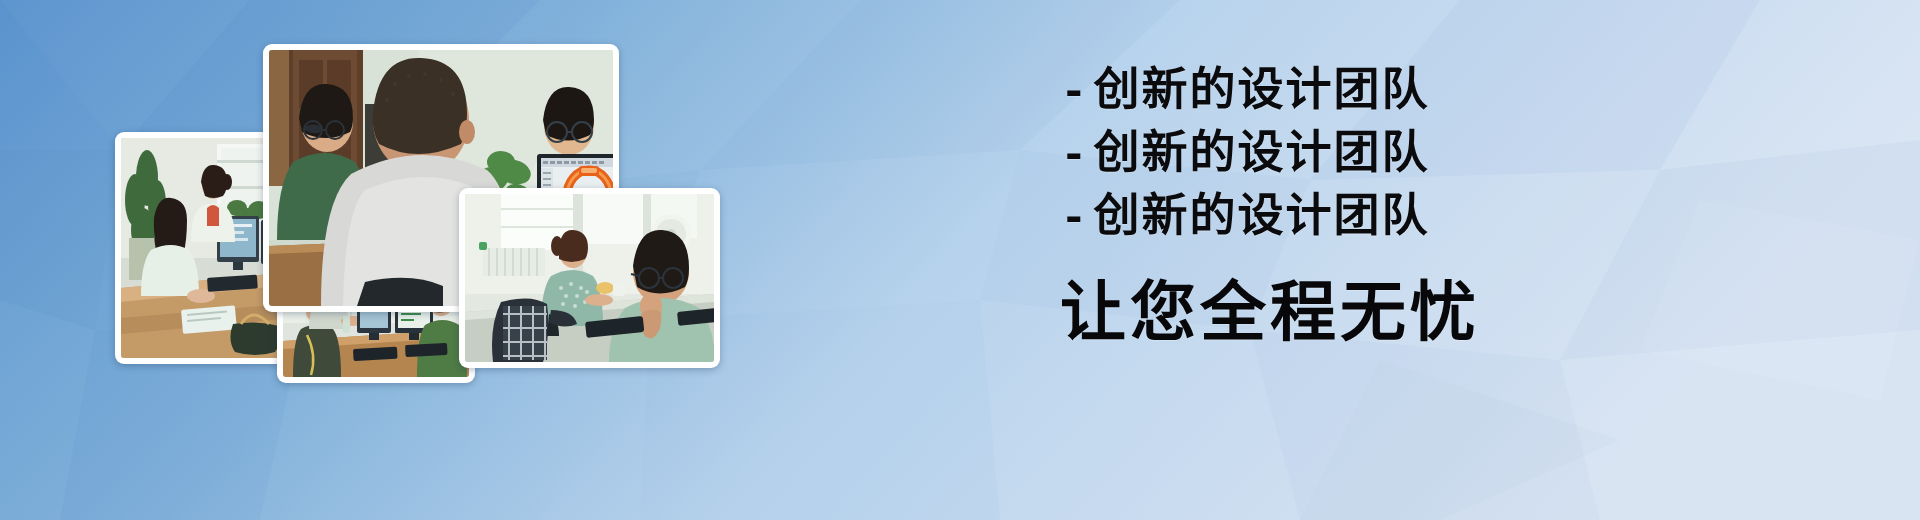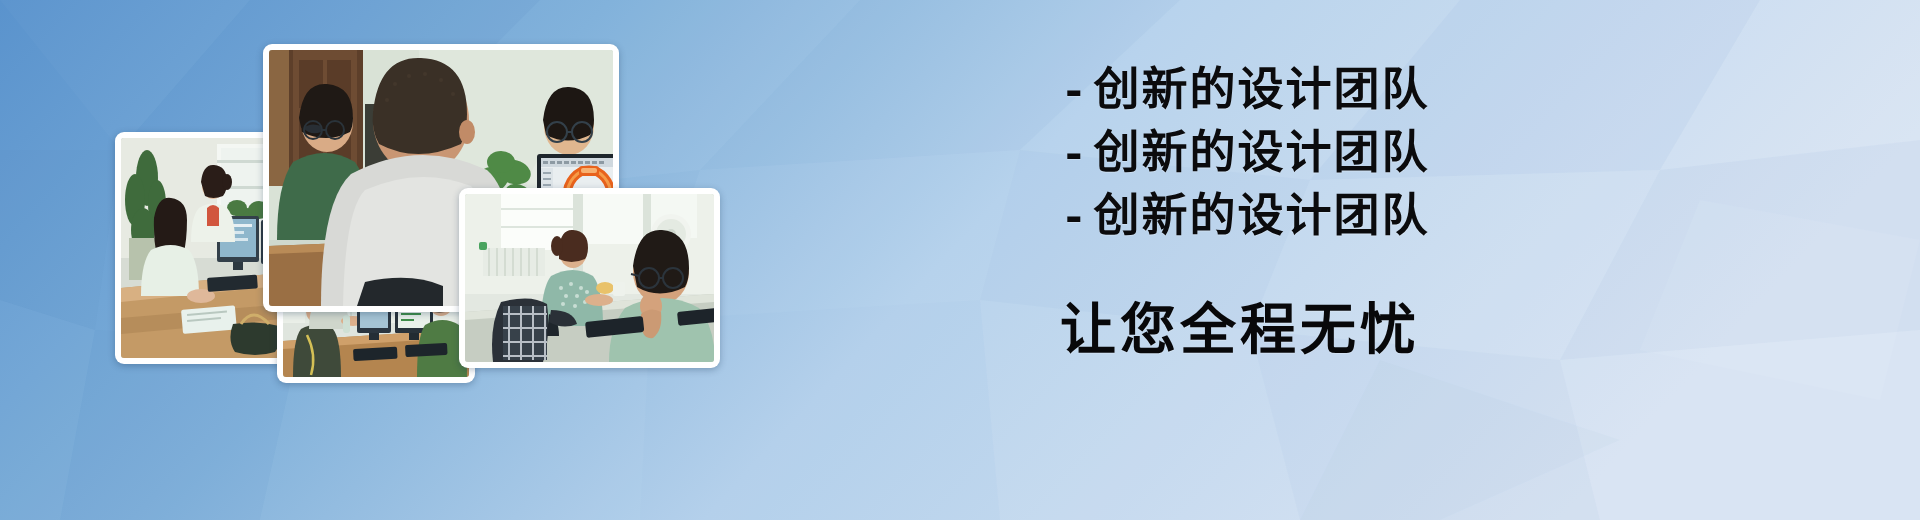--- a/index.html
+++ b/index.html
@@ -89,26 +89,26 @@
     letter-spacing: 2px;
     white-space: nowrap;
     text-shadow: 0 1px 0 rgba(255,255,255,0.25);
   }
   .bullet-line .dash {
     display: inline-block;
     margin-right: 4px;
   }
   .headline {
     color: #08080a;
-    font-size: 56px;
+    font-size: 66px;
     line-height: 110px;
     font-weight: 700;
     letter-spacing: 4px;
     white-space: nowrap;
-    margin-top: 28px;
+    margin-top: 12px;
     text-shadow: 0 1px 0 rgba(255,255,255,0.22);
   }
 </style>
 </head>
 <body>
 
 <div id="banner">
 
   <svg class="poly-layer" viewBox="0 0 1920 520" preserveAspectRatio="none">
     <defs>

